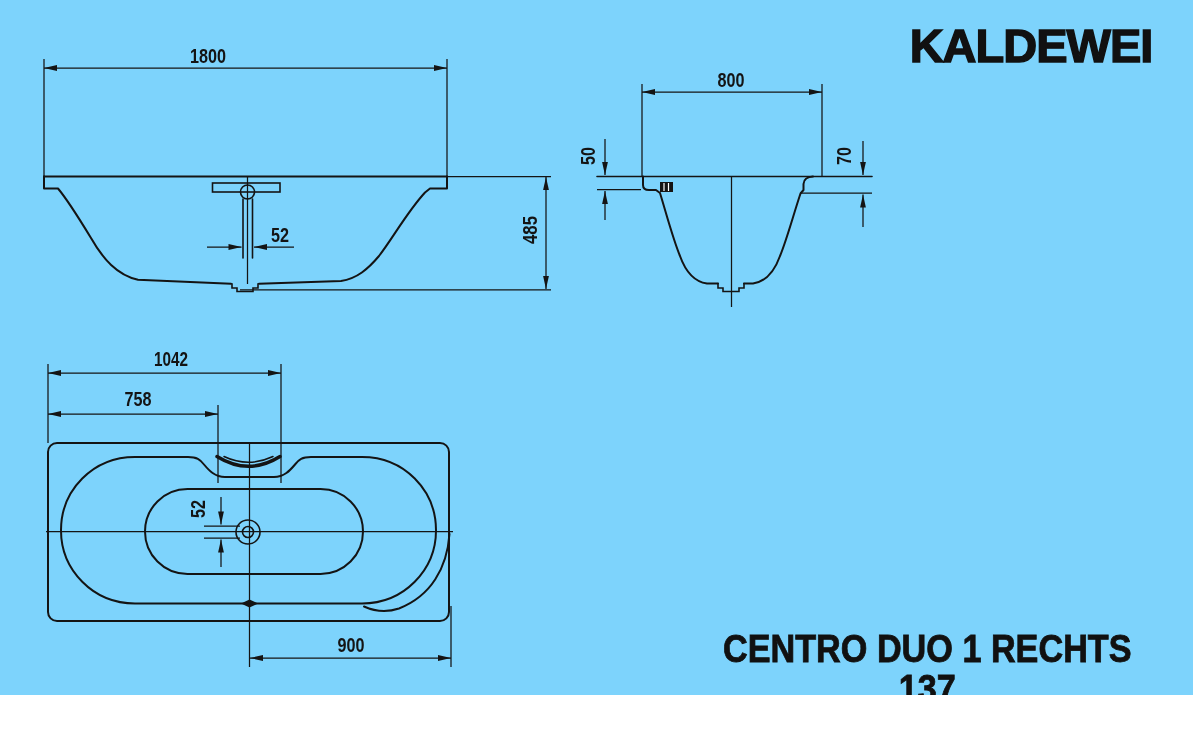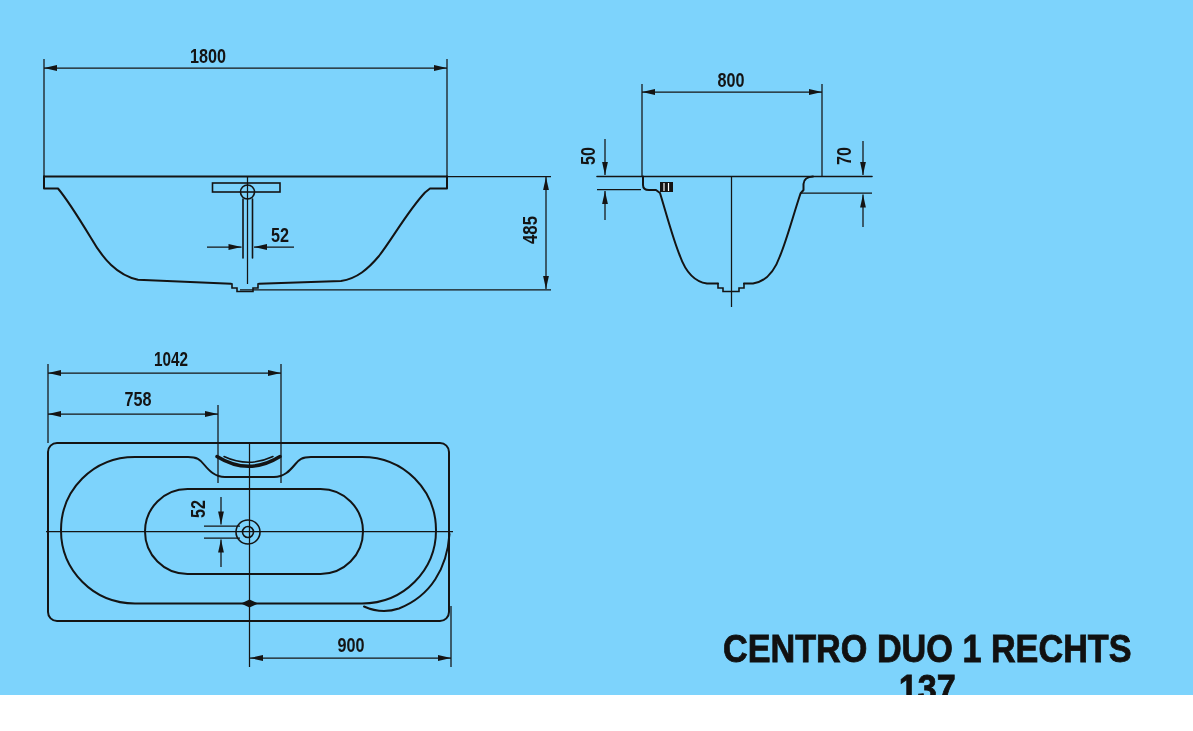--- a/index.html
+++ b/index.html
@@ -165,19 +165,20 @@
     <polygon class="solid" points="241,603.5 249.5,599.5 258,603.5 249.5,607.5"></polygon>
 
     <g>
       <text class="dimtxt" x="351" y="652" text-anchor="middle" textLength="27" lengthAdjust="spacingAndGlyphs">900</text>
       <line class="dimln" x1="250" y1="658" x2="451" y2="658"></line>
       <line class="thin" x1="451" y1="606" x2="451" y2="667"></line>
     </g>
   </g>
 </svg>
 
+<div id="brand-logo">KALDEWEI</div>
 
 <div id="product-block">
   <div id="product-name">CENTRO DUO 1 RECHTS</div>
   <div id="product-number">137</div>
 </div>
 
 </div>
 
 </body></html>

